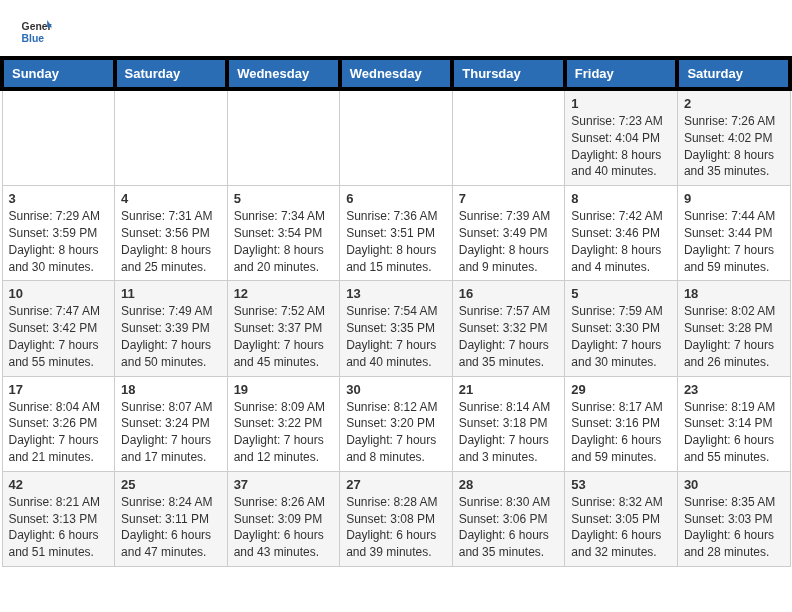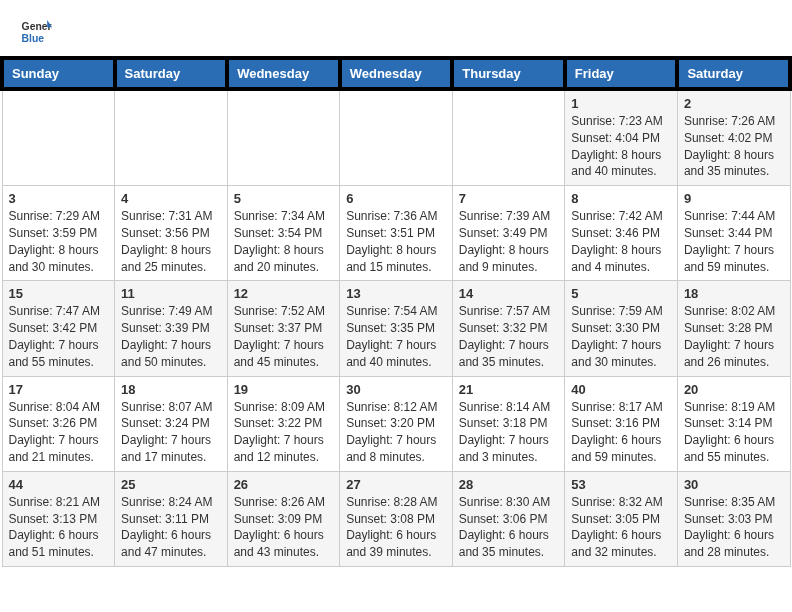--- a/index.html
+++ b/index.html
@@ -157,37 +157,37 @@
           <span class="day-number">8</span>
           <div class="day-info">Sunrise: 7:42 AM<br>Sunset: 3:46 PM<br>Daylight: 8 hours and 4 minutes.</div>
         </td>
         <td>
           <span class="day-number">9</span>
           <div class="day-info">Sunrise: 7:44 AM<br>Sunset: 3:44 PM<br>Daylight: 7 hours and 59 minutes.</div>
         </td>
       </tr>
       <tr>
         <td>
-          <span class="day-number">15</span>
+          <span class="day-number">10</span>
           <div class="day-info">Sunrise: 7:47 AM<br>Sunset: 3:42 PM<br>Daylight: 7 hours and 55 minutes.</div>
         </td>
         <td>
           <span class="day-number">11</span>
           <div class="day-info">Sunrise: 7:49 AM<br>Sunset: 3:39 PM<br>Daylight: 7 hours and 50 minutes.</div>
         </td>
         <td>
           <span class="day-number">12</span>
           <div class="day-info">Sunrise: 7:52 AM<br>Sunset: 3:37 PM<br>Daylight: 7 hours and 45 minutes.</div>
         </td>
         <td>
           <span class="day-number">13</span>
           <div class="day-info">Sunrise: 7:54 AM<br>Sunset: 3:35 PM<br>Daylight: 7 hours and 40 minutes.</div>
         </td>
         <td>
-          <span class="day-number">14</span>
+          <span class="day-number">16</span>
           <div class="day-info">Sunrise: 7:57 AM<br>Sunset: 3:32 PM<br>Daylight: 7 hours and 35 minutes.</div>
         </td>
         <td>
           <span class="day-number">5</span>
           <div class="day-info">Sunrise: 7:59 AM<br>Sunset: 3:30 PM<br>Daylight: 7 hours and 30 minutes.</div>
         </td>
         <td>
           <span class="day-number">18</span>
           <div class="day-info">Sunrise: 8:02 AM<br>Sunset: 3:28 PM<br>Daylight: 7 hours and 26 minutes.</div>
         </td>
@@ -207,39 +207,39 @@
         </td>
         <td>
           <span class="day-number">30</span>
           <div class="day-info">Sunrise: 8:12 AM<br>Sunset: 3:20 PM<br>Daylight: 7 hours and 8 minutes.</div>
         </td>
         <td>
           <span class="day-number">21</span>
           <div class="day-info">Sunrise: 8:14 AM<br>Sunset: 3:18 PM<br>Daylight: 7 hours and 3 minutes.</div>
         </td>
         <td>
-          <span class="day-number">40</span>
+          <span class="day-number">29</span>
           <div class="day-info">Sunrise: 8:17 AM<br>Sunset: 3:16 PM<br>Daylight: 6 hours and 59 minutes.</div>
         </td>
         <td>
-          <span class="day-number">20</span>
+          <span class="day-number">23</span>
           <div class="day-info">Sunrise: 8:19 AM<br>Sunset: 3:14 PM<br>Daylight: 6 hours and 55 minutes.</div>
         </td>
       </tr>
       <tr>
         <td>
-          <span class="day-number">44</span>
+          <span class="day-number">42</span>
           <div class="day-info">Sunrise: 8:21 AM<br>Sunset: 3:13 PM<br>Daylight: 6 hours and 51 minutes.</div>
         </td>
         <td>
           <span class="day-number">25</span>
           <div class="day-info">Sunrise: 8:24 AM<br>Sunset: 3:11 PM<br>Daylight: 6 hours and 47 minutes.</div>
         </td>
         <td>
-          <span class="day-number">26</span>
+          <span class="day-number">37</span>
           <div class="day-info">Sunrise: 8:26 AM<br>Sunset: 3:09 PM<br>Daylight: 6 hours and 43 minutes.</div>
         </td>
         <td>
           <span class="day-number">27</span>
           <div class="day-info">Sunrise: 8:28 AM<br>Sunset: 3:08 PM<br>Daylight: 6 hours and 39 minutes.</div>
         </td>
         <td>
           <span class="day-number">28</span>
           <div class="day-info">Sunrise: 8:30 AM<br>Sunset: 3:06 PM<br>Daylight: 6 hours and 35 minutes.</div>
         </td>

